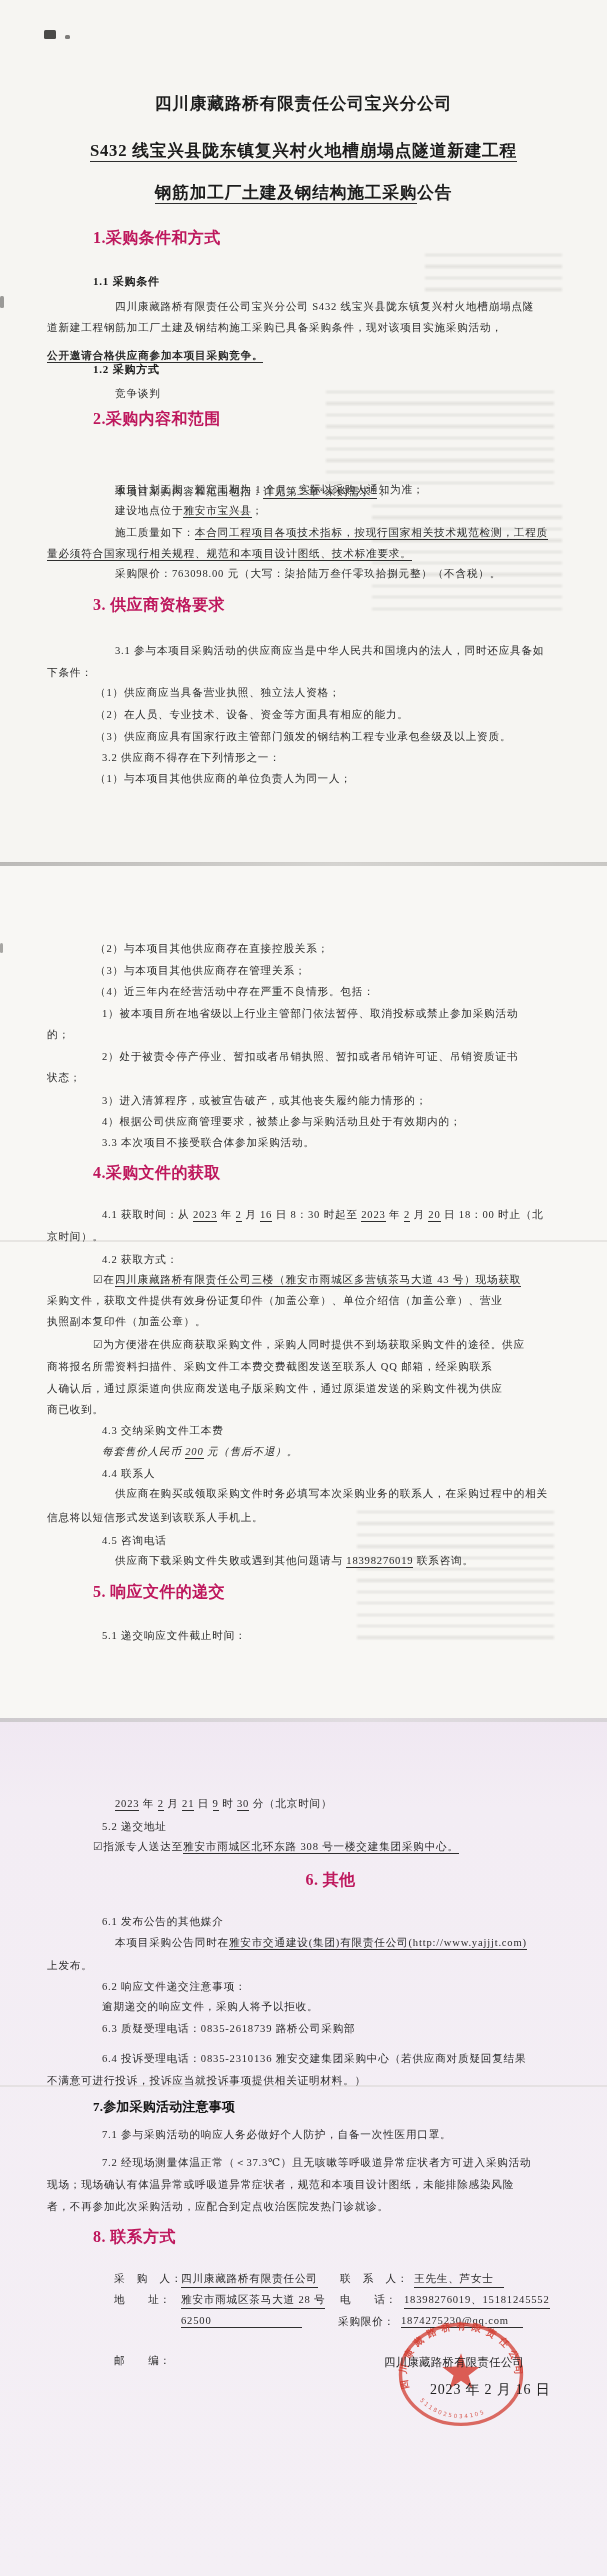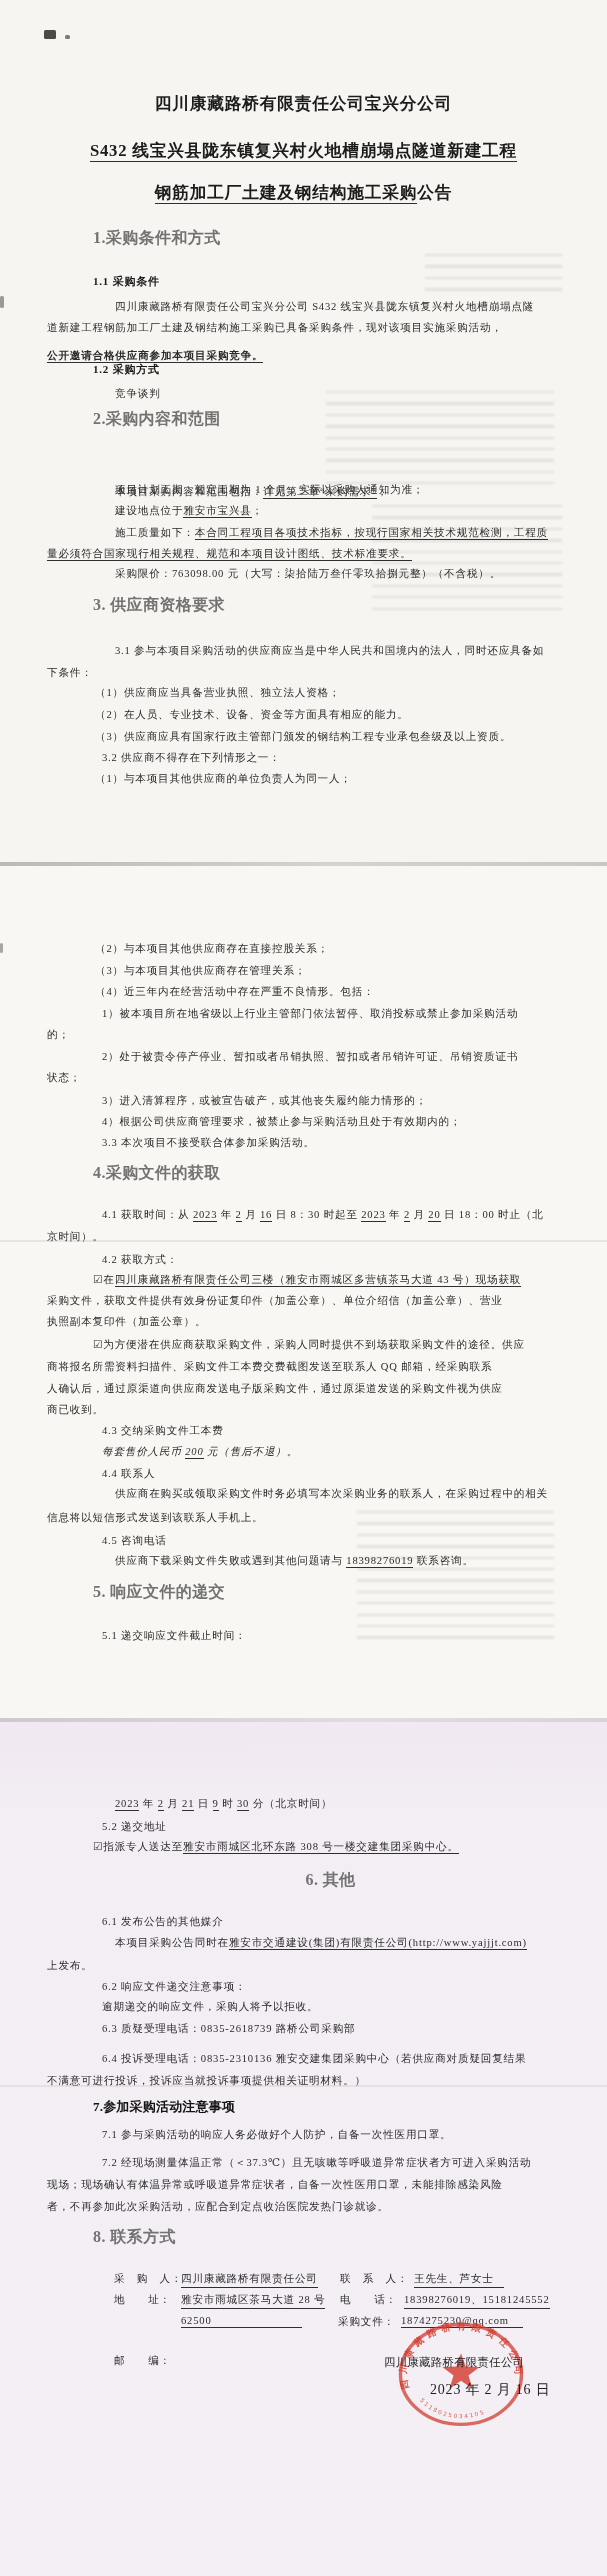--- a/index.html
+++ b/index.html
@@ -9,21 +9,21 @@
   #page1{top:0;height:863px;background:#f6f5f2;}
   #page2{top:866px;height:852px;background:#f8f7f4;}
   #page3{top:1722px;height:854px;background:linear-gradient(180deg,#f0e8f2 0%,#f3edf4 10%,#f4eff5 100%);}
   .edge{position:absolute;left:0;width:607px;}
   #edge1{top:862px;height:3.8px;background:linear-gradient(90deg,#a5a3a0,#c7c5c1 55%,#b8b6b2);opacity:.75;}
   #edge2{top:1718px;height:3.8px;background:linear-gradient(90deg,#b2adb2,#d0c9d0 60%,#c2bcc2);opacity:.65;}
   .ln{position:absolute;left:47px;width:475px;font-size:10.6px;line-height:16px;
     letter-spacing:0.8px;color:#2b2b2b;text-align:justify;}
   .t{left:0;width:607px;padding-left:0 !important;text-align:center;font-weight:bold;
     font-size:16.7px;letter-spacing:0.8px;color:#1c1c1c;}
-  .h{font-weight:bold;font-size:16px;letter-spacing:0.4px;color:#737373;text-align:left;}
+  .h{font-weight:bold;font-size:16px;letter-spacing:0.4px;color:#be185d;text-align:left;}
   .h7{font-weight:bold;font-size:13px;letter-spacing:0.2px;color:#141414;text-align:left;}
   .sh{font-weight:bold;font-size:11px;color:#1a1a1a;text-align:left;}
   .u{border-bottom:0.8px solid #2f2f2f;padding-bottom:0.8px;}
   .cc{position:absolute;font-size:10.6px;letter-spacing:0.8px;color:#2b2b2b;white-space:nowrap;}
   .ghost{position:absolute;background:repeating-linear-gradient(180deg,rgba(120,118,112,.16) 0 2.3px,transparent 2.3px 11.4px);
     filter:blur(1.1px);}
   .streak{position:absolute;left:0;width:607px;height:1.5px;background:#d9d7d3;opacity:.55;}
   .speck{position:absolute;background:#2d2c2a;border-radius:1.5px;}
   #seal-wrap{position:absolute;left:389px;top:2317px;width:144px;height:121px;}
   #seal-company-line{position:absolute;left:384px;top:2355px;width:144px;font-size:11.4px;
@@ -117,39 +117,39 @@
       <div class="ln b" style="top: 1935px; padding-left: 68px;"><span>本项目采购公告同时在</span><span class="u">雅安市交通建设(集团)有限责任公司(http://www.yajjjt.com)</span></div>
       <div class="ln b" style="top: 1958px;"><span>上发布。</span></div>
       <div class="ln b" style="top: 1979px; padding-left: 55px;"><span>6.2 响应文件递交注意事项：</span></div>
       <div class="ln b" style="top: 1999px; padding-left: 55px;"><span>逾期递交的响应文件，采购人将予以拒收。</span></div>
       <div class="ln b" style="top: 2021px; padding-left: 55px;"><span>6.3 质疑受理电话：0835-2618739 路桥公司采购部</span></div>
       <div class="ln b" style="top: 2051px; padding-left: 55px;"><span>6.4 投诉受理电话：0835-2310136 雅安交建集团采购中心（若供应商对质疑回复结果</span></div>
       <div class="ln b" style="top: 2073px;"><span>不满意可进行投诉，投诉应当就投诉事项提供相关证明材料。）</span></div>
       <div class="ln h7" style="top: 2099px; padding-left: 46px;"><span>7.参加采购活动注意事项</span></div>
       <div class="ln b" style="top: 2127px; padding-left: 55px;"><span>7.1 参与采购活动的响应人务必做好个人防护，自备一次性医用口罩。</span></div>
       <div class="ln b" style="top: 2155px; padding-left: 55px;"><span>7.2 经现场测量体温正常（＜37.3℃）且无咳嗽等呼吸道异常症状者方可进入采购活动</span></div>
-      <div class="ln b" style="top: 2177px;"><span>现场；现场确认有体温异常或呼吸道异常症状者，自备一次性医用口罩，未能排除感染风险</span></div>
+      <div class="ln b" style="top: 2177px;"><span>现场；现场确认有体温异常或呼吸道异常症状者，规范和本项目设计图纸，未能排除感染风险</span></div>
       <div class="ln b" style="top: 2199px;"><span>者，不再参加此次采购活动，应配合到定点收治医院发热门诊就诊。</span></div>
       <div class="ln h" style="top: 2229px; padding-left: 46px;"><span>8. 联系方式</span></div>
     </div>
 
   <div>
     <span class="cc" style="left:114px;top:2272px;">采　购　人：</span>
     <span class="cc u" style="left:181px;top:2272px;">四川康藏路桥有限责任公司</span>
     <span class="cc" style="left:340px;top:2272px;">联　系　人：</span>
     <span class="cc u" style="left:414px;top:2272px;padding-right:10.6px;">王先生、芦女士</span>
 
     <span class="cc" style="left:114px;top:2293px;">地　　址：</span>
     <span class="cc u" style="left:181px;top:2293px;">雅安市雨城区茶马大道 28 号</span>
     <span class="cc" style="left:340px;top:2293px;">电　　话：</span>
     <span class="cc u" style="left:404px;top:2293px;">18398276019、15181245552</span>
 
     <span class="cc" style="left:114px;top:2315px;margin-top:39px;">邮　　编：</span>
     <span class="cc u" style="left:181px;top:2315px;padding-right:91px;">62500</span>
-    <span class="cc" style="left:338px;top:2315px;">采购文件：</span>
+    <span class="cc" style="left:338px;top:2315px;">采购限价：</span>
     <span class="cc u" style="left:401px;top:2315px;padding-right:13.7px;">1874275230@qq.com</span>
   </div>
 
   <div id="seal-wrap">
     <svg width="144" height="121" viewBox="0 0 190 160">
       <defs>
         <path id="arcTop" d="M 27.3,96.5 A 72,60 0 1 1 162.7,96.5" fill="none"></path>
         <path id="arcBottom" d="M 36,104 A 66,54 0 0 0 154,104" fill="none"></path>
       </defs>
       <ellipse cx="95" cy="76" rx="80" ry="66" fill="none" stroke="#d23c30" stroke-width="4.5" opacity="0.75"></ellipse>

